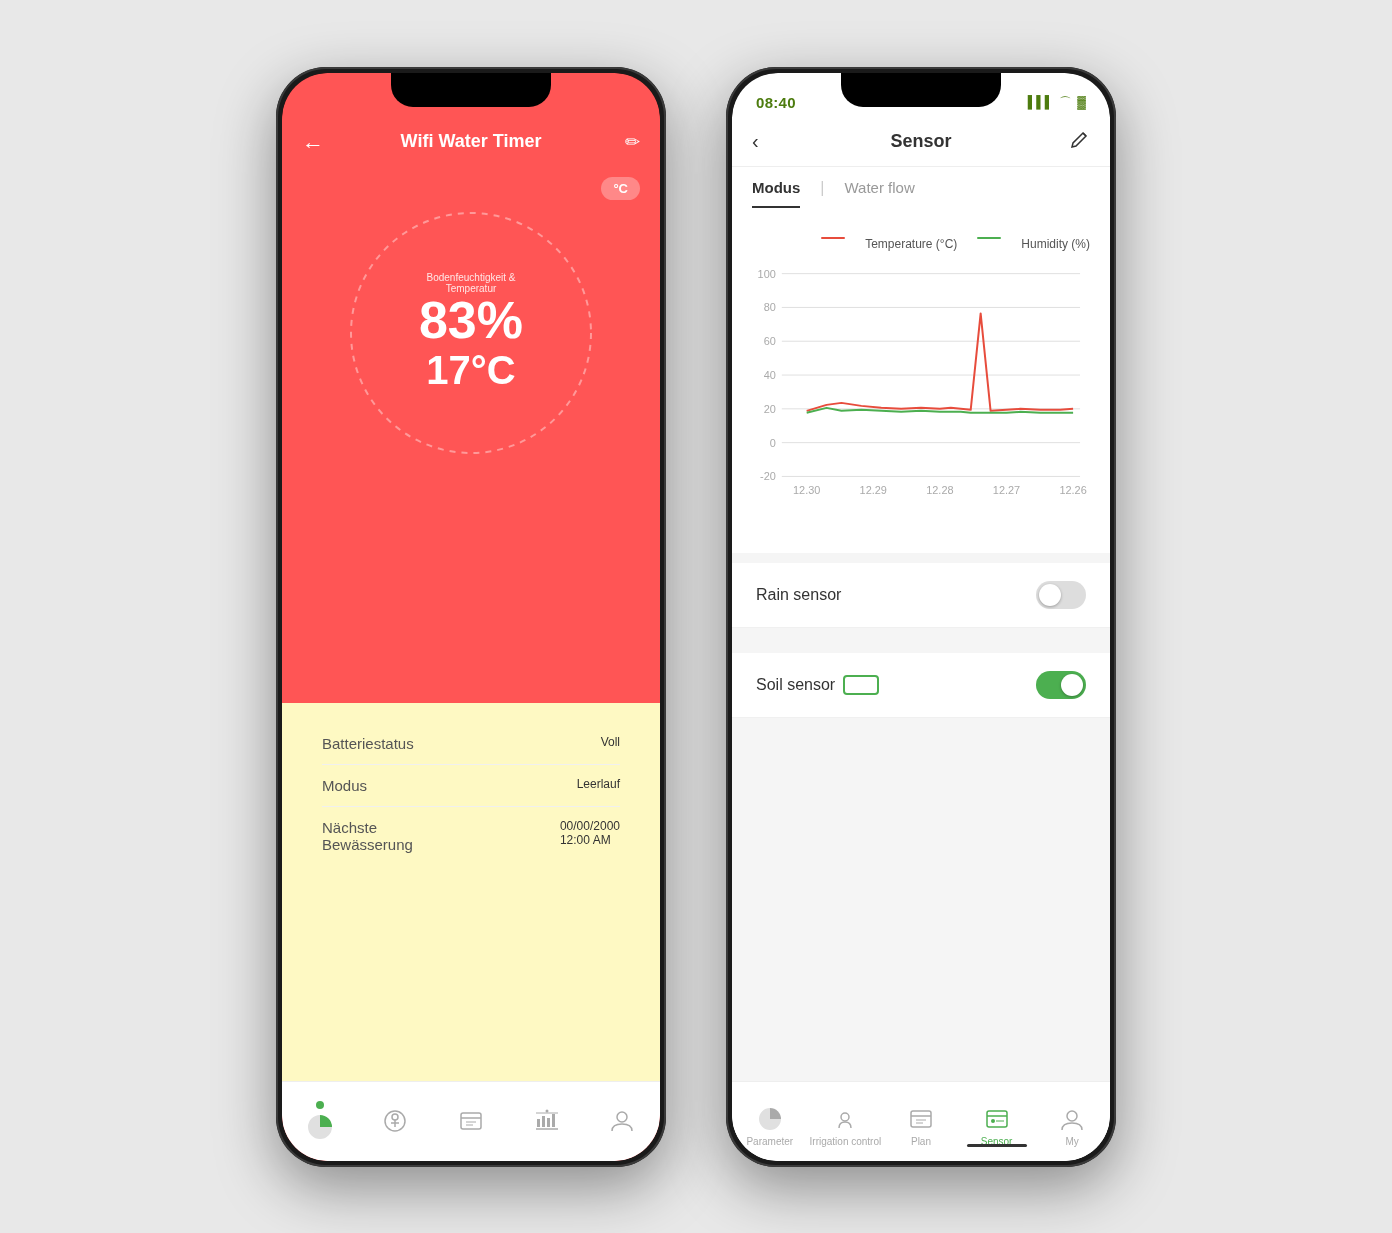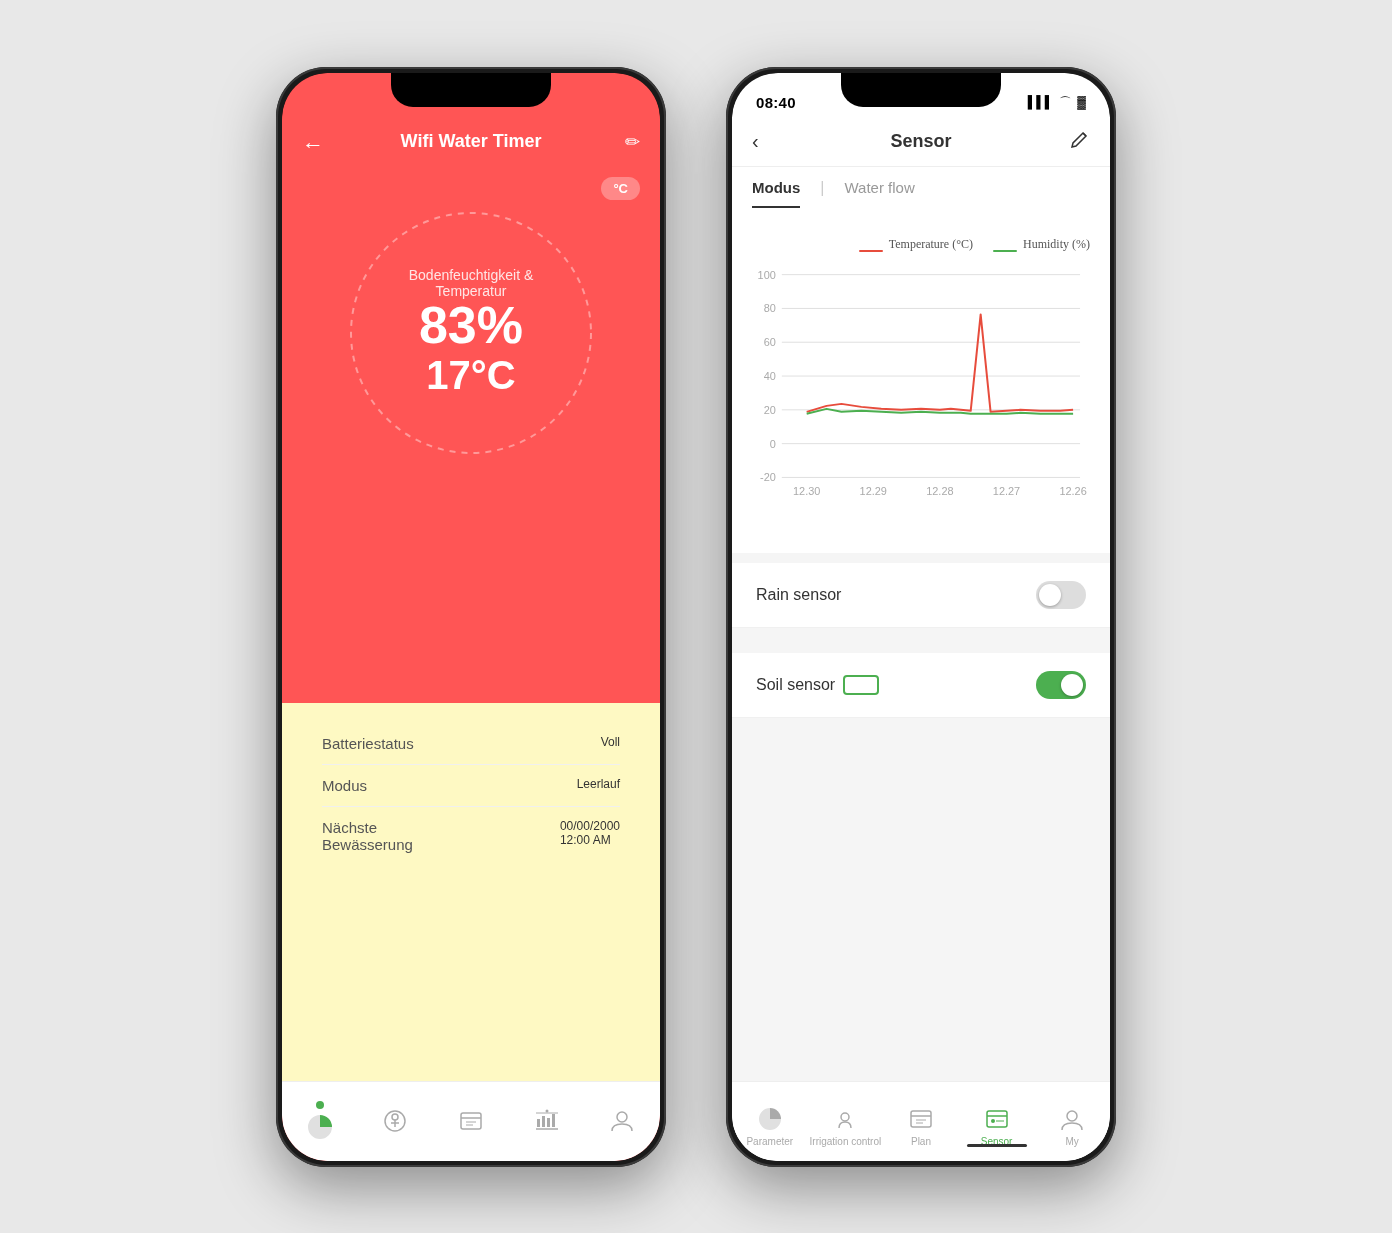--- a/index.html
+++ b/index.html
@@ -58,21 +58,21 @@
       left: 0;
       right: 0;
       height: 44px;
       z-index: 99;
       display: flex;
       align-items: flex-end;
       padding: 0 24px 6px;
       justify-content: space-between;
     }
     .status-bar.dark { color: white; }
-    .status-bar.light { color: #000000; }
+    .status-bar.light { color: #4d7c0f; }
     .status-time {
       font-size: 15px;
       font-weight: 600;
       letter-spacing: 0.3px;
     }
     .status-icons {
       display: flex;
       align-items: center;
       gap: 6px;
       font-size: 12px;
@@ -128,21 +128,21 @@
       transform: translateX(-50%);
       width: 240px;
       height: 240px;
       display: flex;
       flex-direction: column;
       align-items: center;
       justify-content: center;
     }
     .gauge-label {
       color: rgba(255,255,255,0.85);
-      font-size: 14px;
+      font-size: 10px;
       text-align: center;
       margin-bottom: 0;
     }
     .gauge-percent {
       color: white;
       font-size: 52px;
       font-weight: 700;
       line-height: 1;
     }
     .gauge-temp {
@@ -275,24 +275,23 @@
     }
     .chart-legend {
       display: flex;
       gap: 20px;
       margin-bottom: 12px;
       font-size: 12px;
       justify-content: flex-end;
     }
     .legend-item {
       display: flex;
-      align-items: flex-end;
-      gap: 6px;
+      align-items: flex-start;
+      gap: 20px;
       color: #555;
-      font-family: Liberation Serif, serif;
     }
     .legend-dot {
       width: 24px;
       height: 2px;
       border-radius: 1px;
     }
     .chart-container {
       position: relative;
       height: 240px;
       width: 100%;

